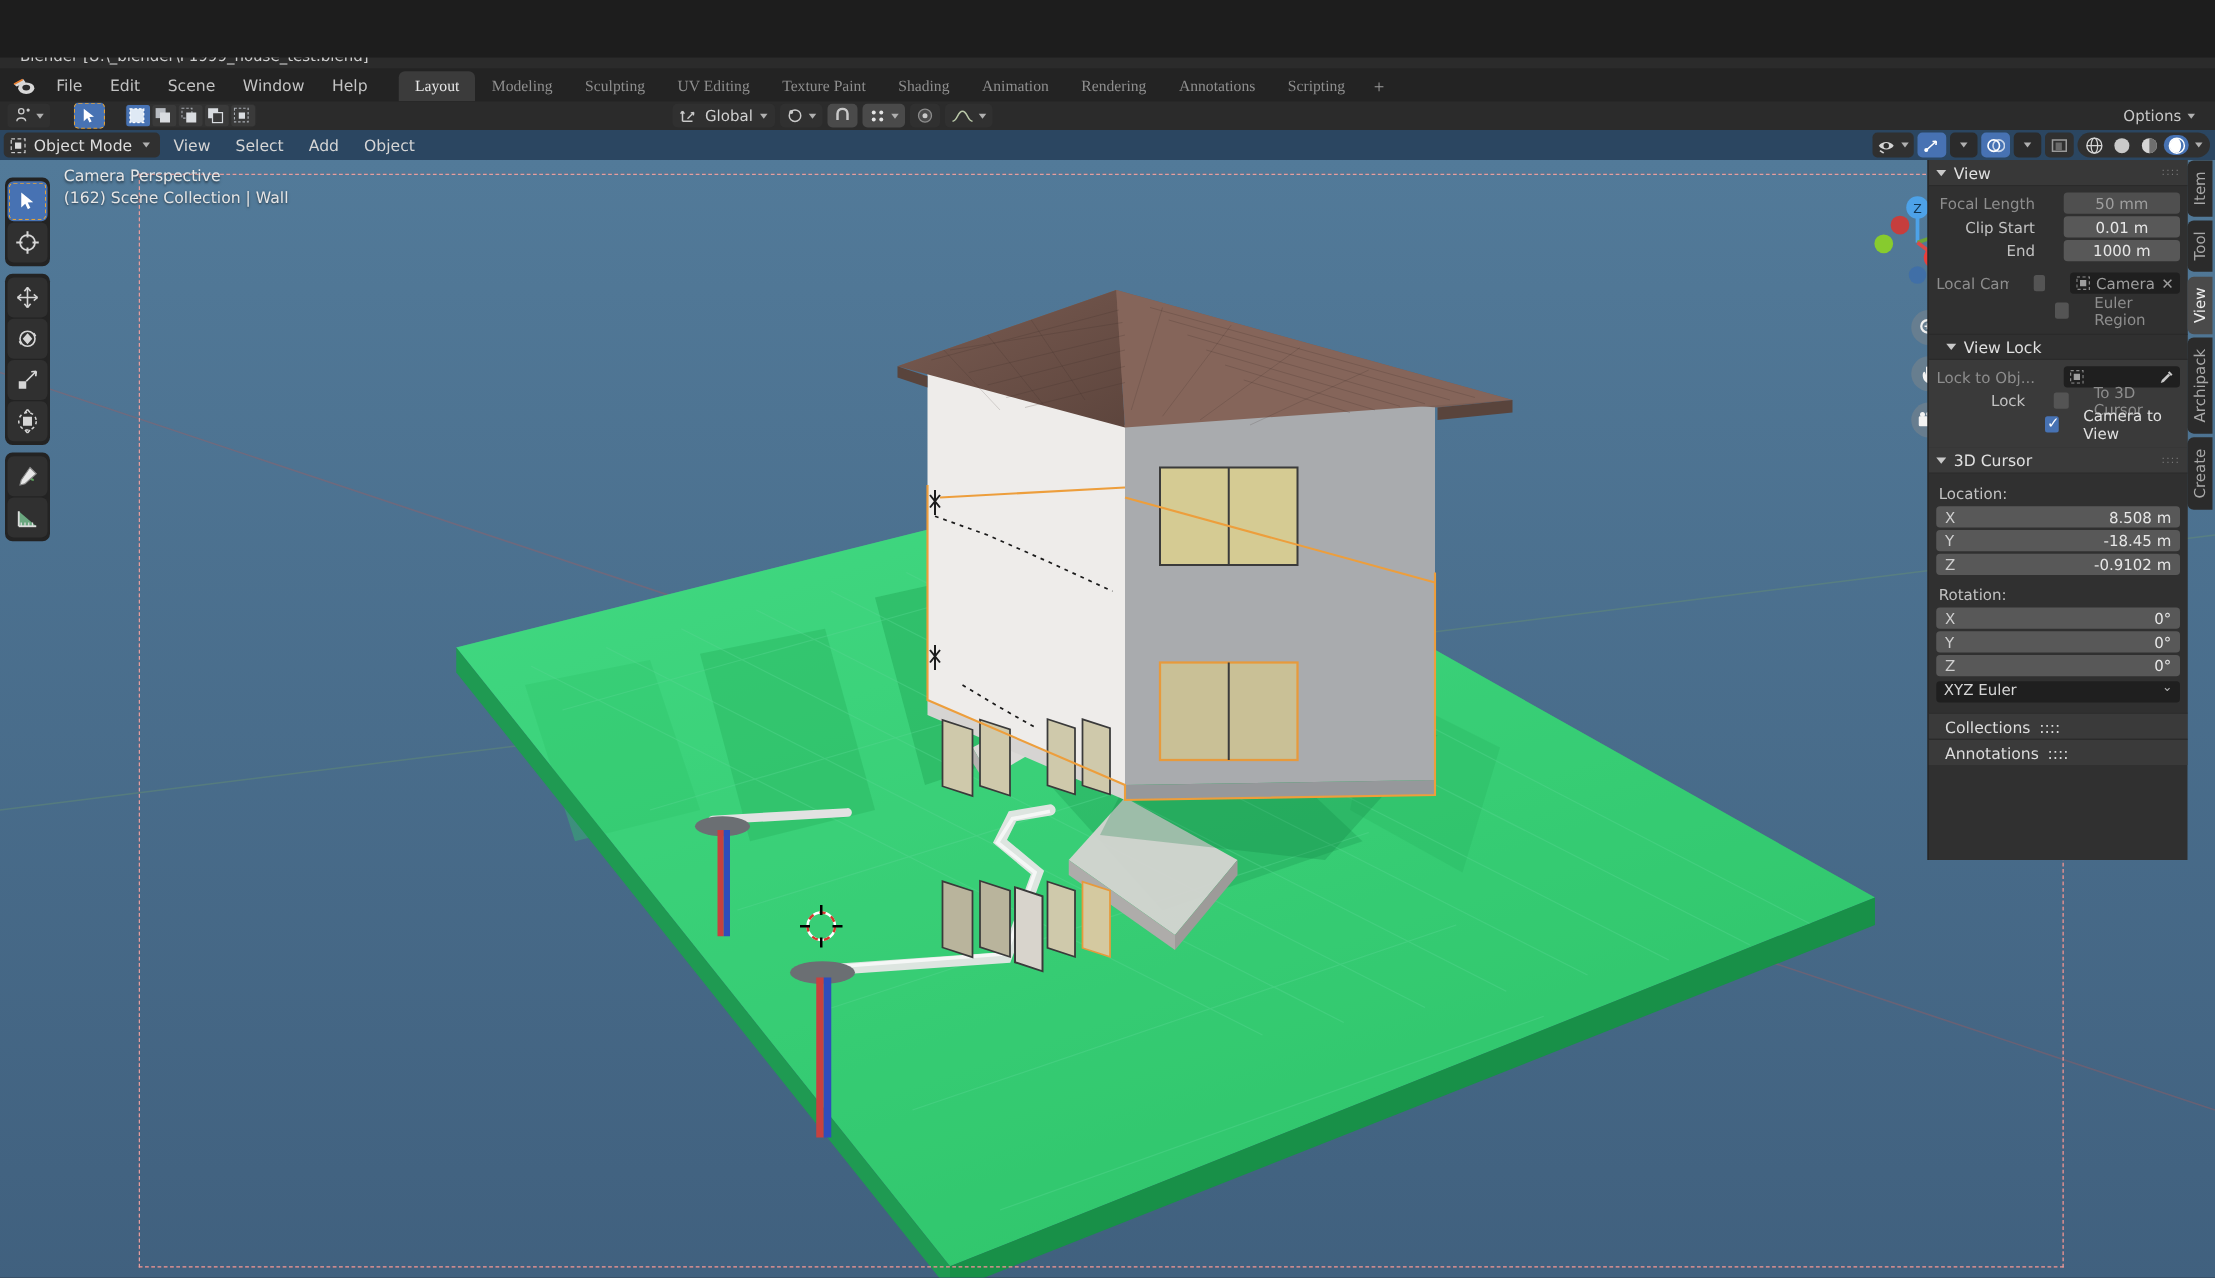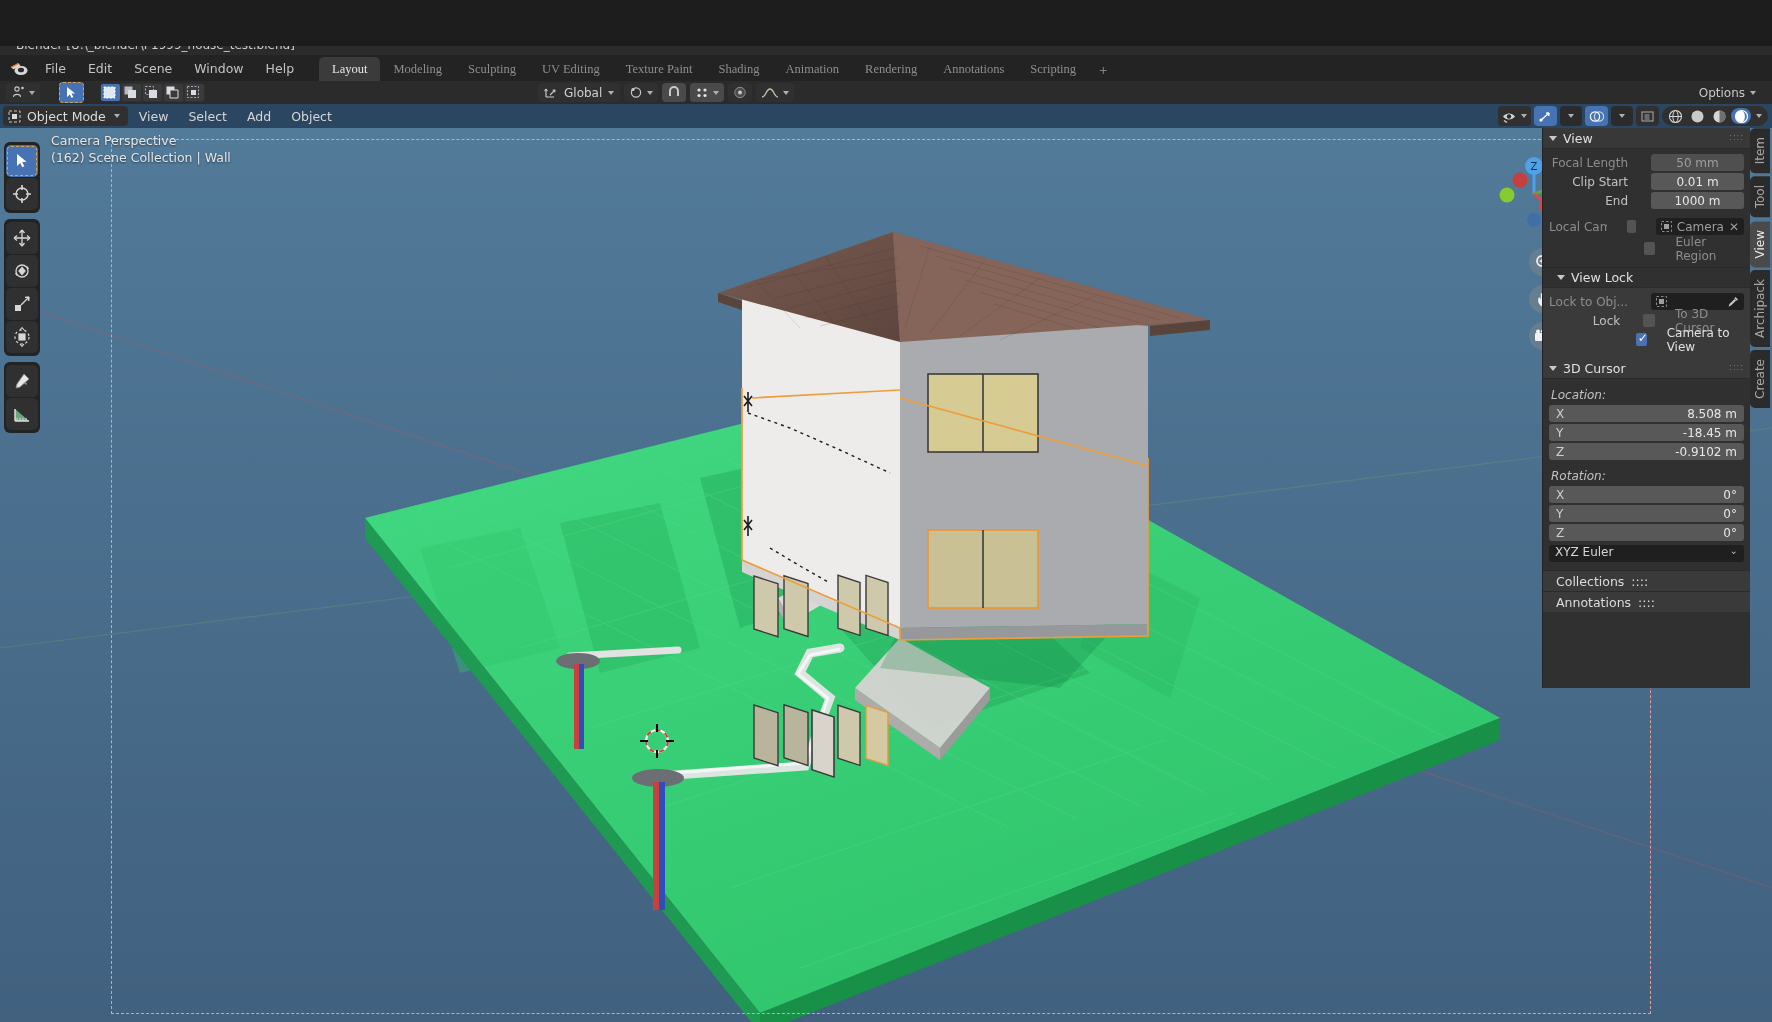--- a/index.html
+++ b/index.html
@@ -154,21 +154,21 @@
     flex: 1; height: 17px; background: #585858; border-radius: 3px; color: #e6e6e6;
     font-size: 12px; display: flex; align-items: center; justify-content: center; position: relative;
   }
   .fld.dim { color: #9e9e9e; background:#4f4f4f;}
   .fld.xyz { justify-content: flex-start; padding: 0 7px; }
   .fld.xyz .k { color: #cfcfcf; }
   .fld.xyz .v { margin-left: auto; }
   .chk { width: 13px; height: 13px; border-radius: 2px; background: #545454; }
   .chk.on { background: #4772b3; position: relative; }
   .chk.on:after { content:"✓"; position:absolute; left:1.5px; top:-2px; color:#fff; font-size:12px; }
-  .sublbl { color: #c2c2c2; font-size: 12px; margin: 4px 0 3px 2px; font-style: italic; }
+  .sublbl { color: #c2c2c2; font-size: 12px; margin: 4px 0 3px 2px; }
   .sep { height: 7px; }
   .obj-field {
     flex:1; height:17px; background:#1f1f1f; border-radius:3px; display:flex;
     align-items:center; gap:5px; padding:0 5px; color:#9e9e9e; font-size:12px;
   }
   .drop {
     height:17px; background:#1f1f1f; border-radius:3px; display:flex; 
     padding:0 6px; color:#d6d6d6; font-size:12px; margin-top:4px;
   }
   .drop .dc { margin-left:auto; color:#b5b5b5; font-size:10px; }

